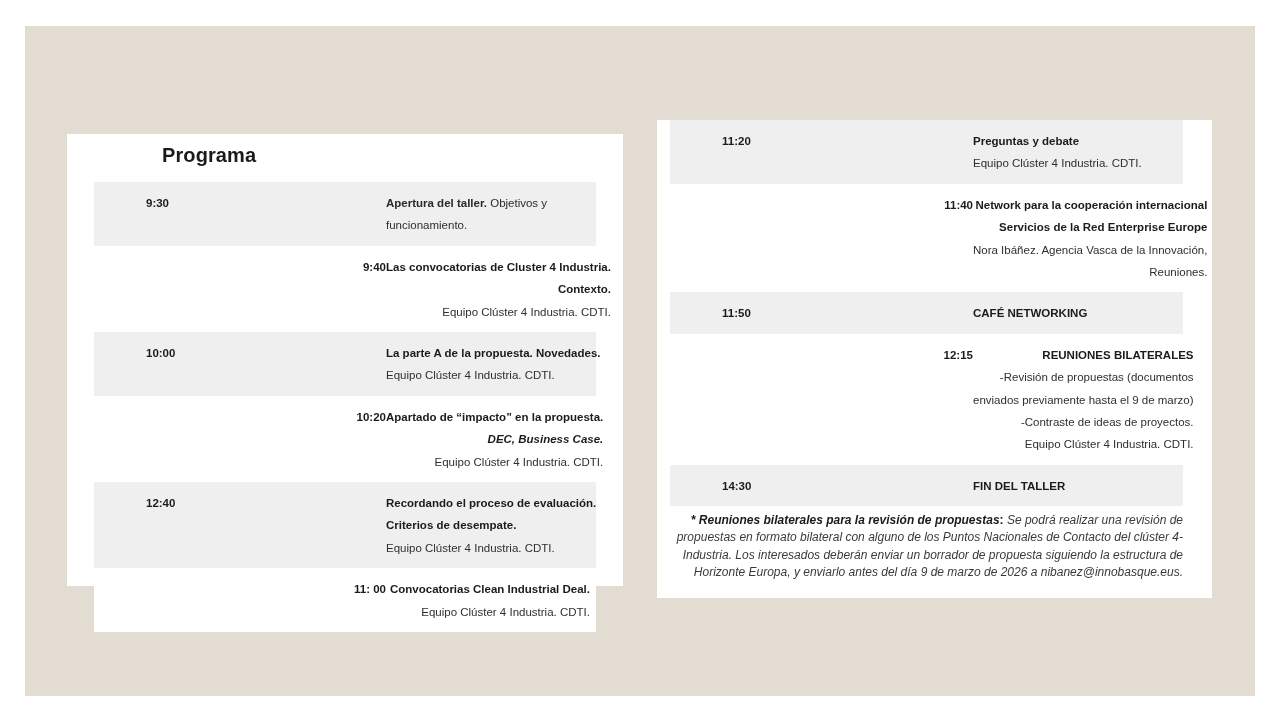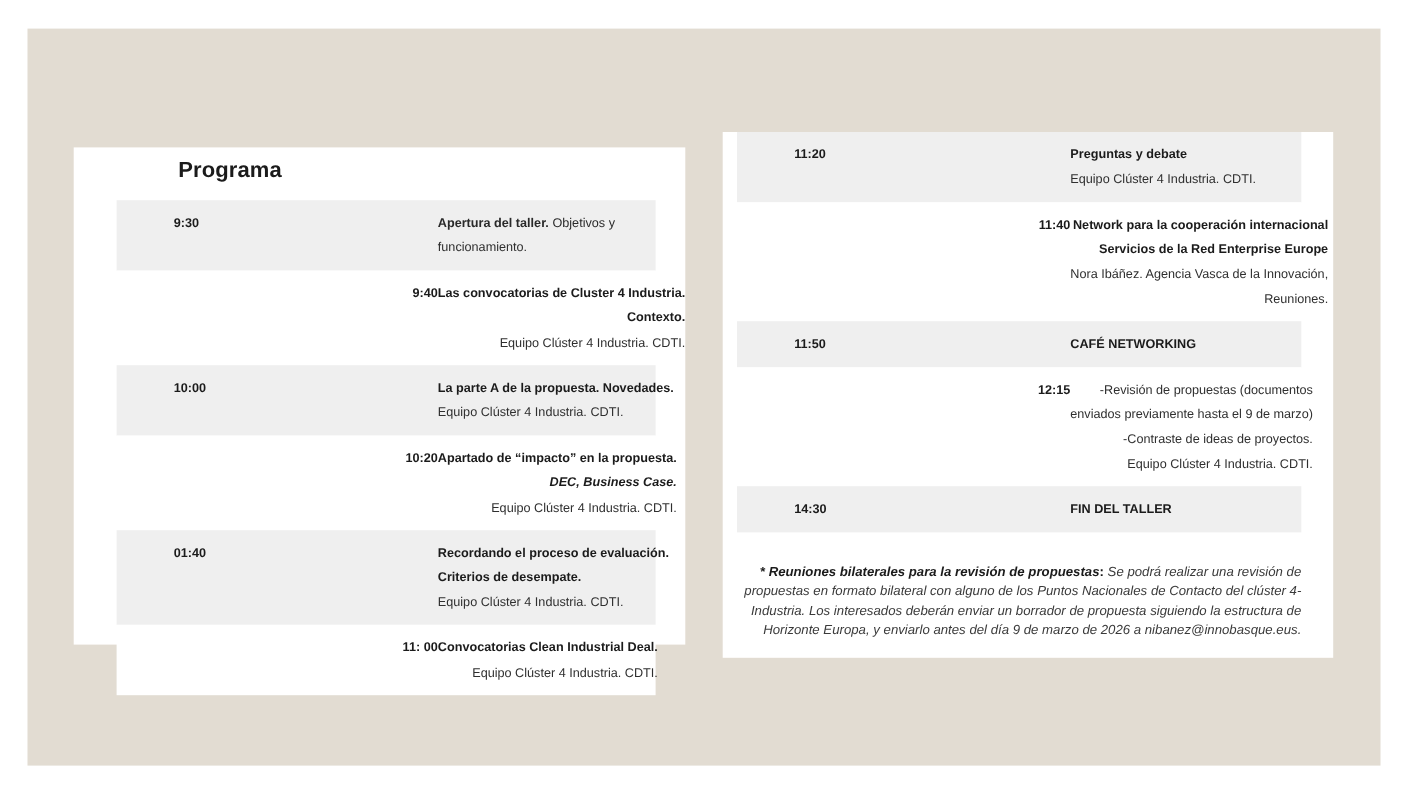--- a/index.html
+++ b/index.html
@@ -59,21 +59,21 @@
     color: #1b1b1b;
     letter-spacing: 0.1px;
     position: absolute;
     left: 95px;
     top: 10px;
   }
 
   
   .schedule {
     position: absolute;
-    left: 39px;
+    left: 27px;
     right: 27px;
     top: 48px;
     display: flex;
     flex-direction: column;
   }
   #card-right .schedule {
     left: 13px;
     right: 29px;
     top: 0px;
   }
@@ -175,21 +175,21 @@
         </div>
         <div class="row plain">
           <div class="row-time">10:20</div>
           <div class="row-desc">
             <span class="l b">Apartado de “impacto” en la propuesta.</span>
             <span class="l i">DEC, Business Case.</span>
             <span class="l n">Equipo Clúster 4 Industria. CDTI.</span>
           </div>
         </div>
         <div class="row shaded">
-          <div class="row-time">01:40</div>
+          <div class="row-time">12:40</div>
           <div class="row-desc">
             <span class="l b">Recordando el proceso de evaluación.</span>
             <span class="l b">Criterios de desempate.</span>
             <span class="l n">Equipo Clúster 4 Industria. CDTI.</span>
           </div>
         </div>
         <div class="row plain">
           <div class="row-time">11: 00</div>
           <div class="row-desc">
             <span class="l b">Convocatorias Clean Industrial Deal.</span>
@@ -219,20 +219,21 @@
         </div>
         <div class="row shaded">
           <div class="row-time">11:50</div>
           <div class="row-desc">
             <span class="l b">CAFÉ NETWORKING</span>
           </div>
         </div>
         <div class="row plain">
           <div class="row-time">12:15</div>
           <div class="row-desc">
+            <span class="l b">REUNIONES BILATERALES</span>
             <span class="l n">-Revisión de propuestas (documentos</span>
             <span class="l n">enviados previamente hasta el 9 de marzo)</span>
             <span class="l n">-Contraste de ideas de proyectos.</span>
             <span class="l n">Equipo Clúster 4 Industria. CDTI.</span>
           </div>
         </div>
         <div class="row shaded">
           <div class="row-time">14:30</div>
           <div class="row-desc">
             <span class="l b">FIN DEL TALLER</span>

